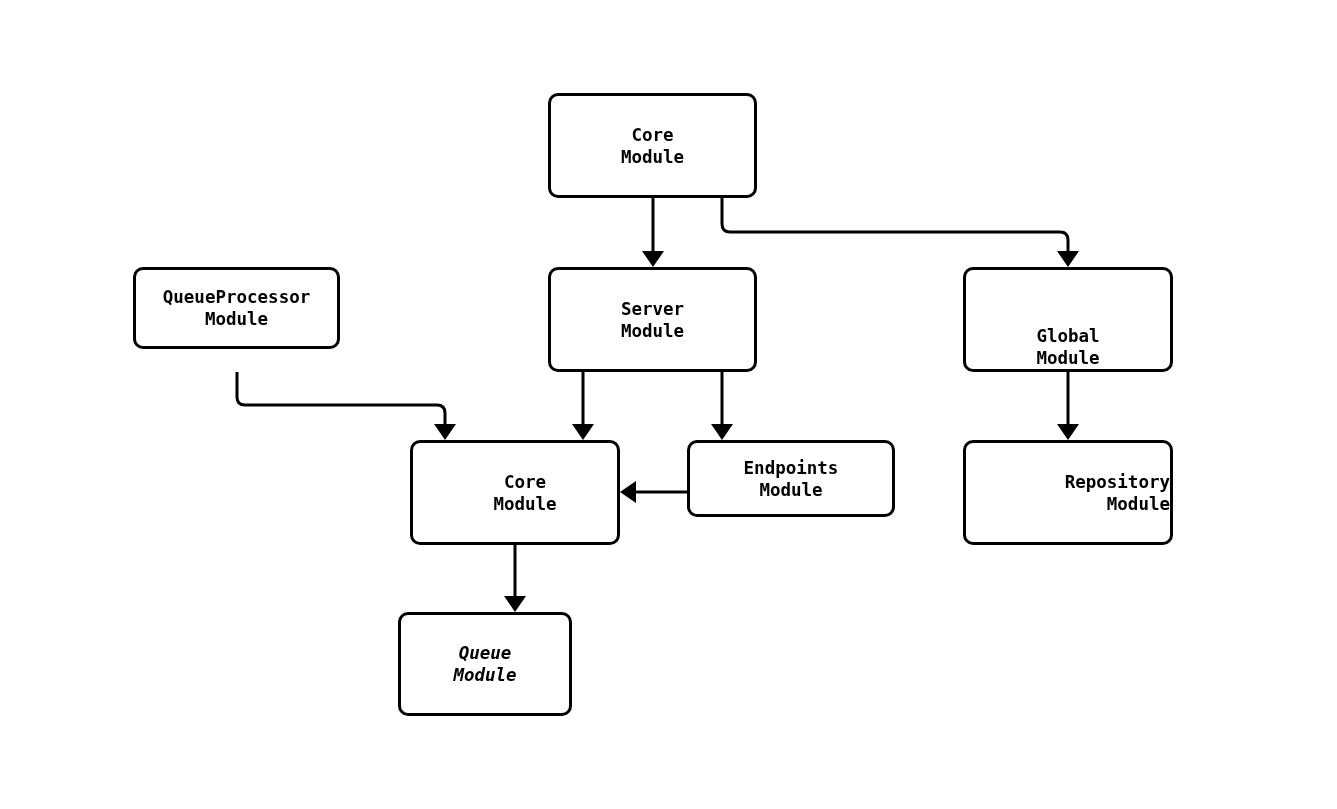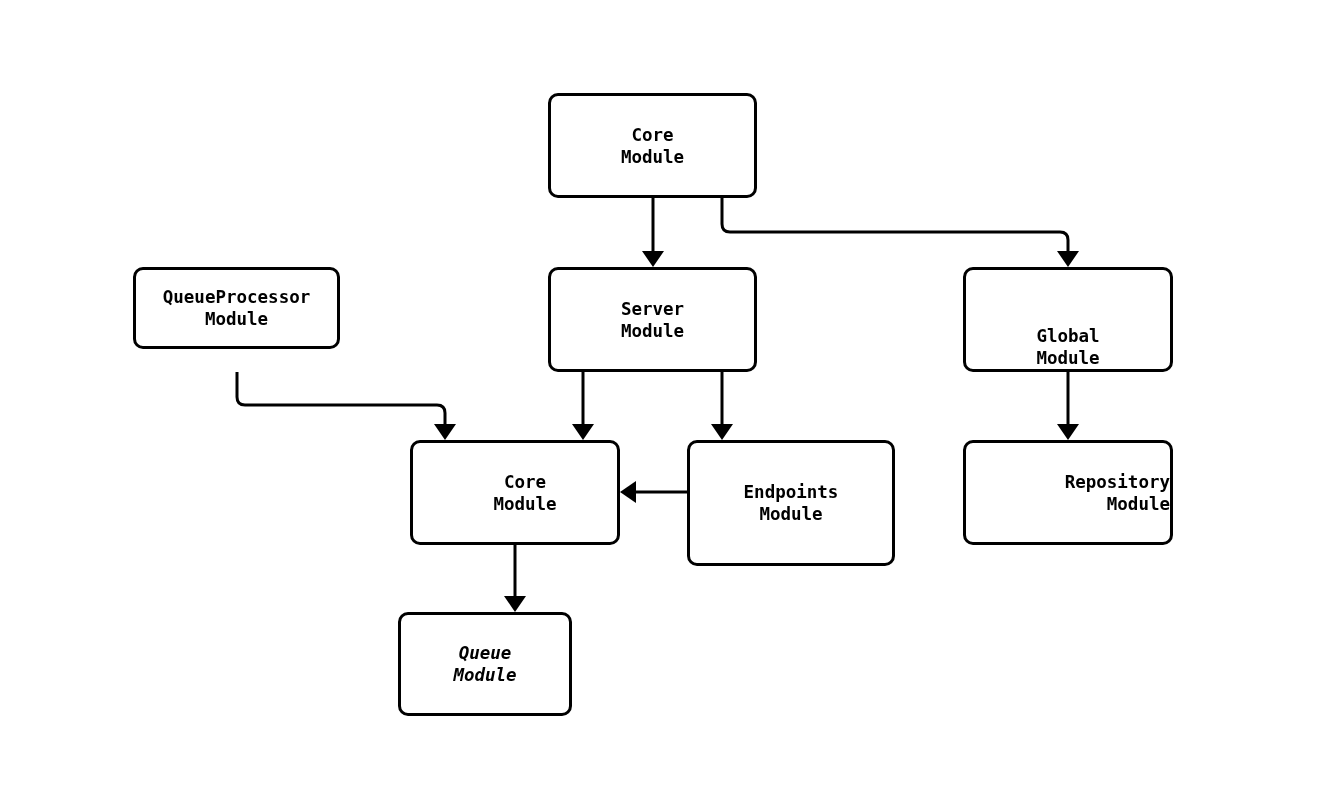--- a/index.html
+++ b/index.html
@@ -47,21 +47,21 @@
     font-size: 17.5px;
     line-height: 22px;
     color: #000000;
   }
   
   .node-root         { left: 548px;  top: 93px;  width: 209px; height: 105px; }
   .node-queue-processor { left: 133px; top: 267px; width: 207px; height: 82px; }
   .node-server       { left: 548px;  top: 267px; width: 209px; height: 105px; }
   .node-global       { left: 963px;  top: 267px; width: 210px; height: 105px; justify-content: flex-end; }
   .node-core         { left: 410px;  top: 440px; width: 210px; height: 105px; padding-left: 20px; }
-  .node-endpoints    { left: 687px;  top: 440px; width: 208px; height: 126px; }
+  .node-endpoints    { left: 687px;  top: 440px; width: 208px; height: 77px; }
   .node-repository   { left: 963px;  top: 440px; width: 210px; height: 105px; align-items: flex-end; }
   .node-queue        { left: 398px;  top: 612px; width: 174px; height: 104px; font-style: italic; }
 </style>
 </head>
 <body>
 
 <div class="canvas">
 
   <svg class="edges-layer" viewBox="0 0 1337 809" xmlns="http://www.w3.org/2000/svg">
 

